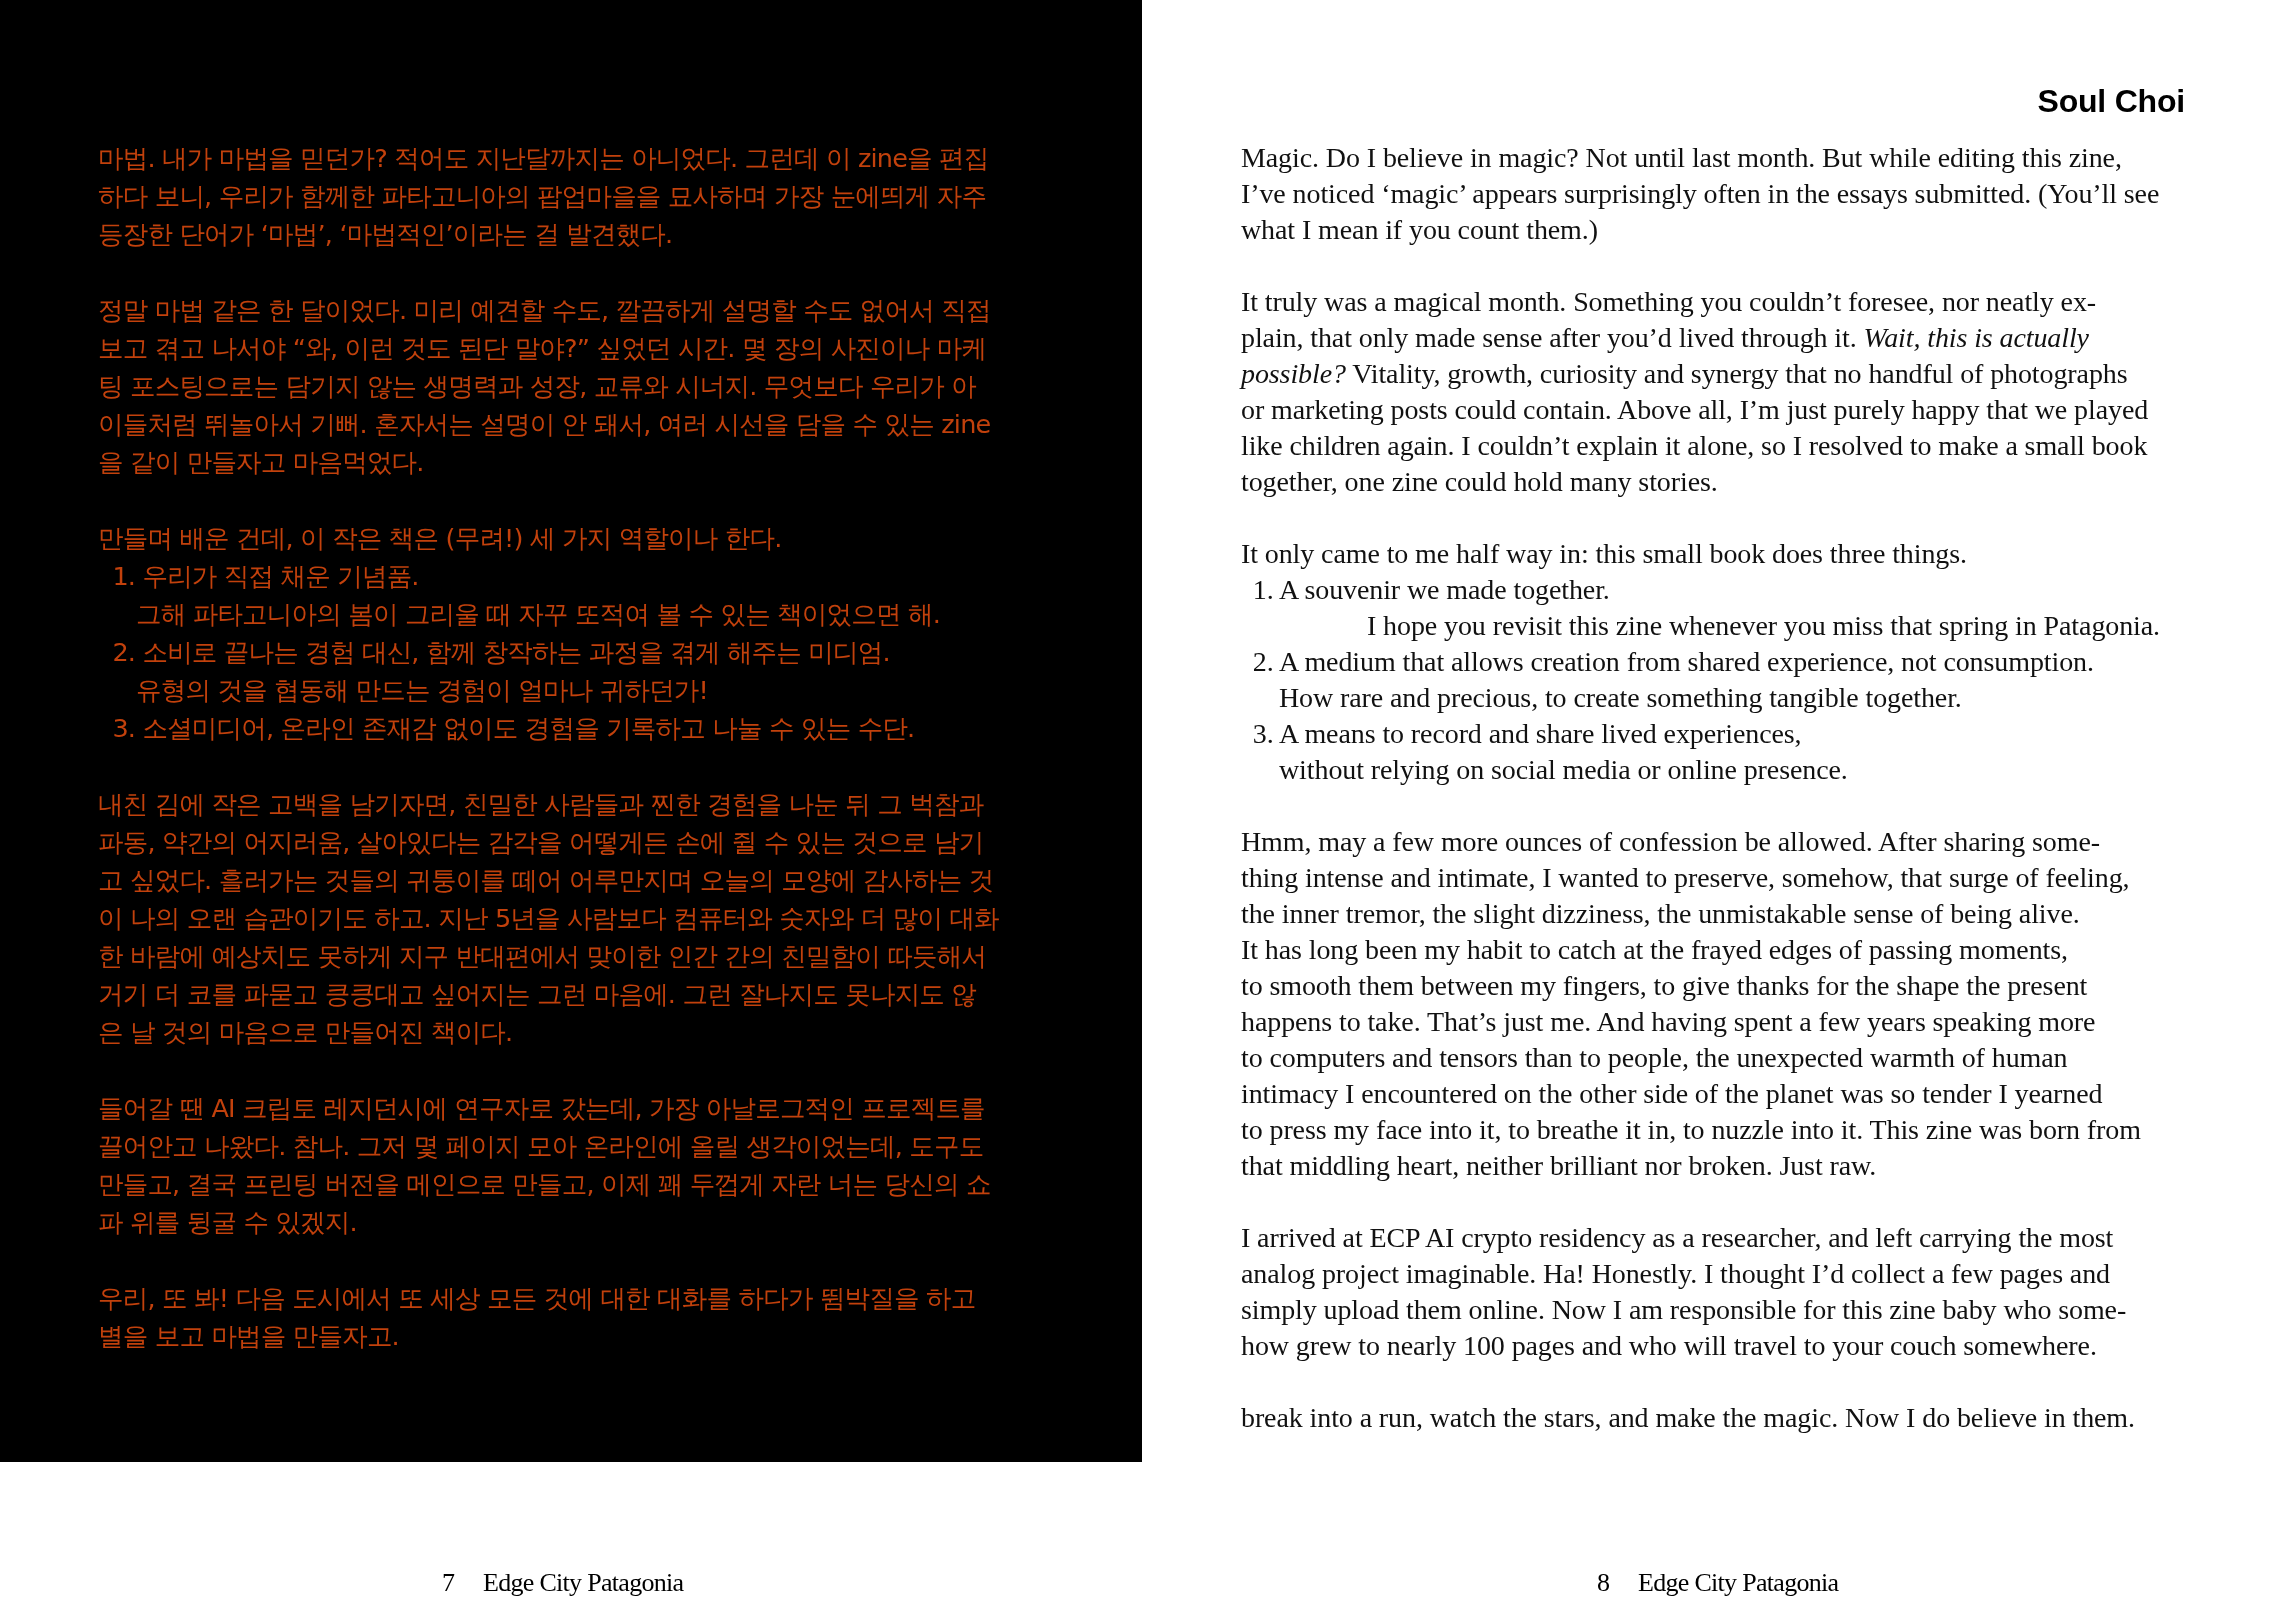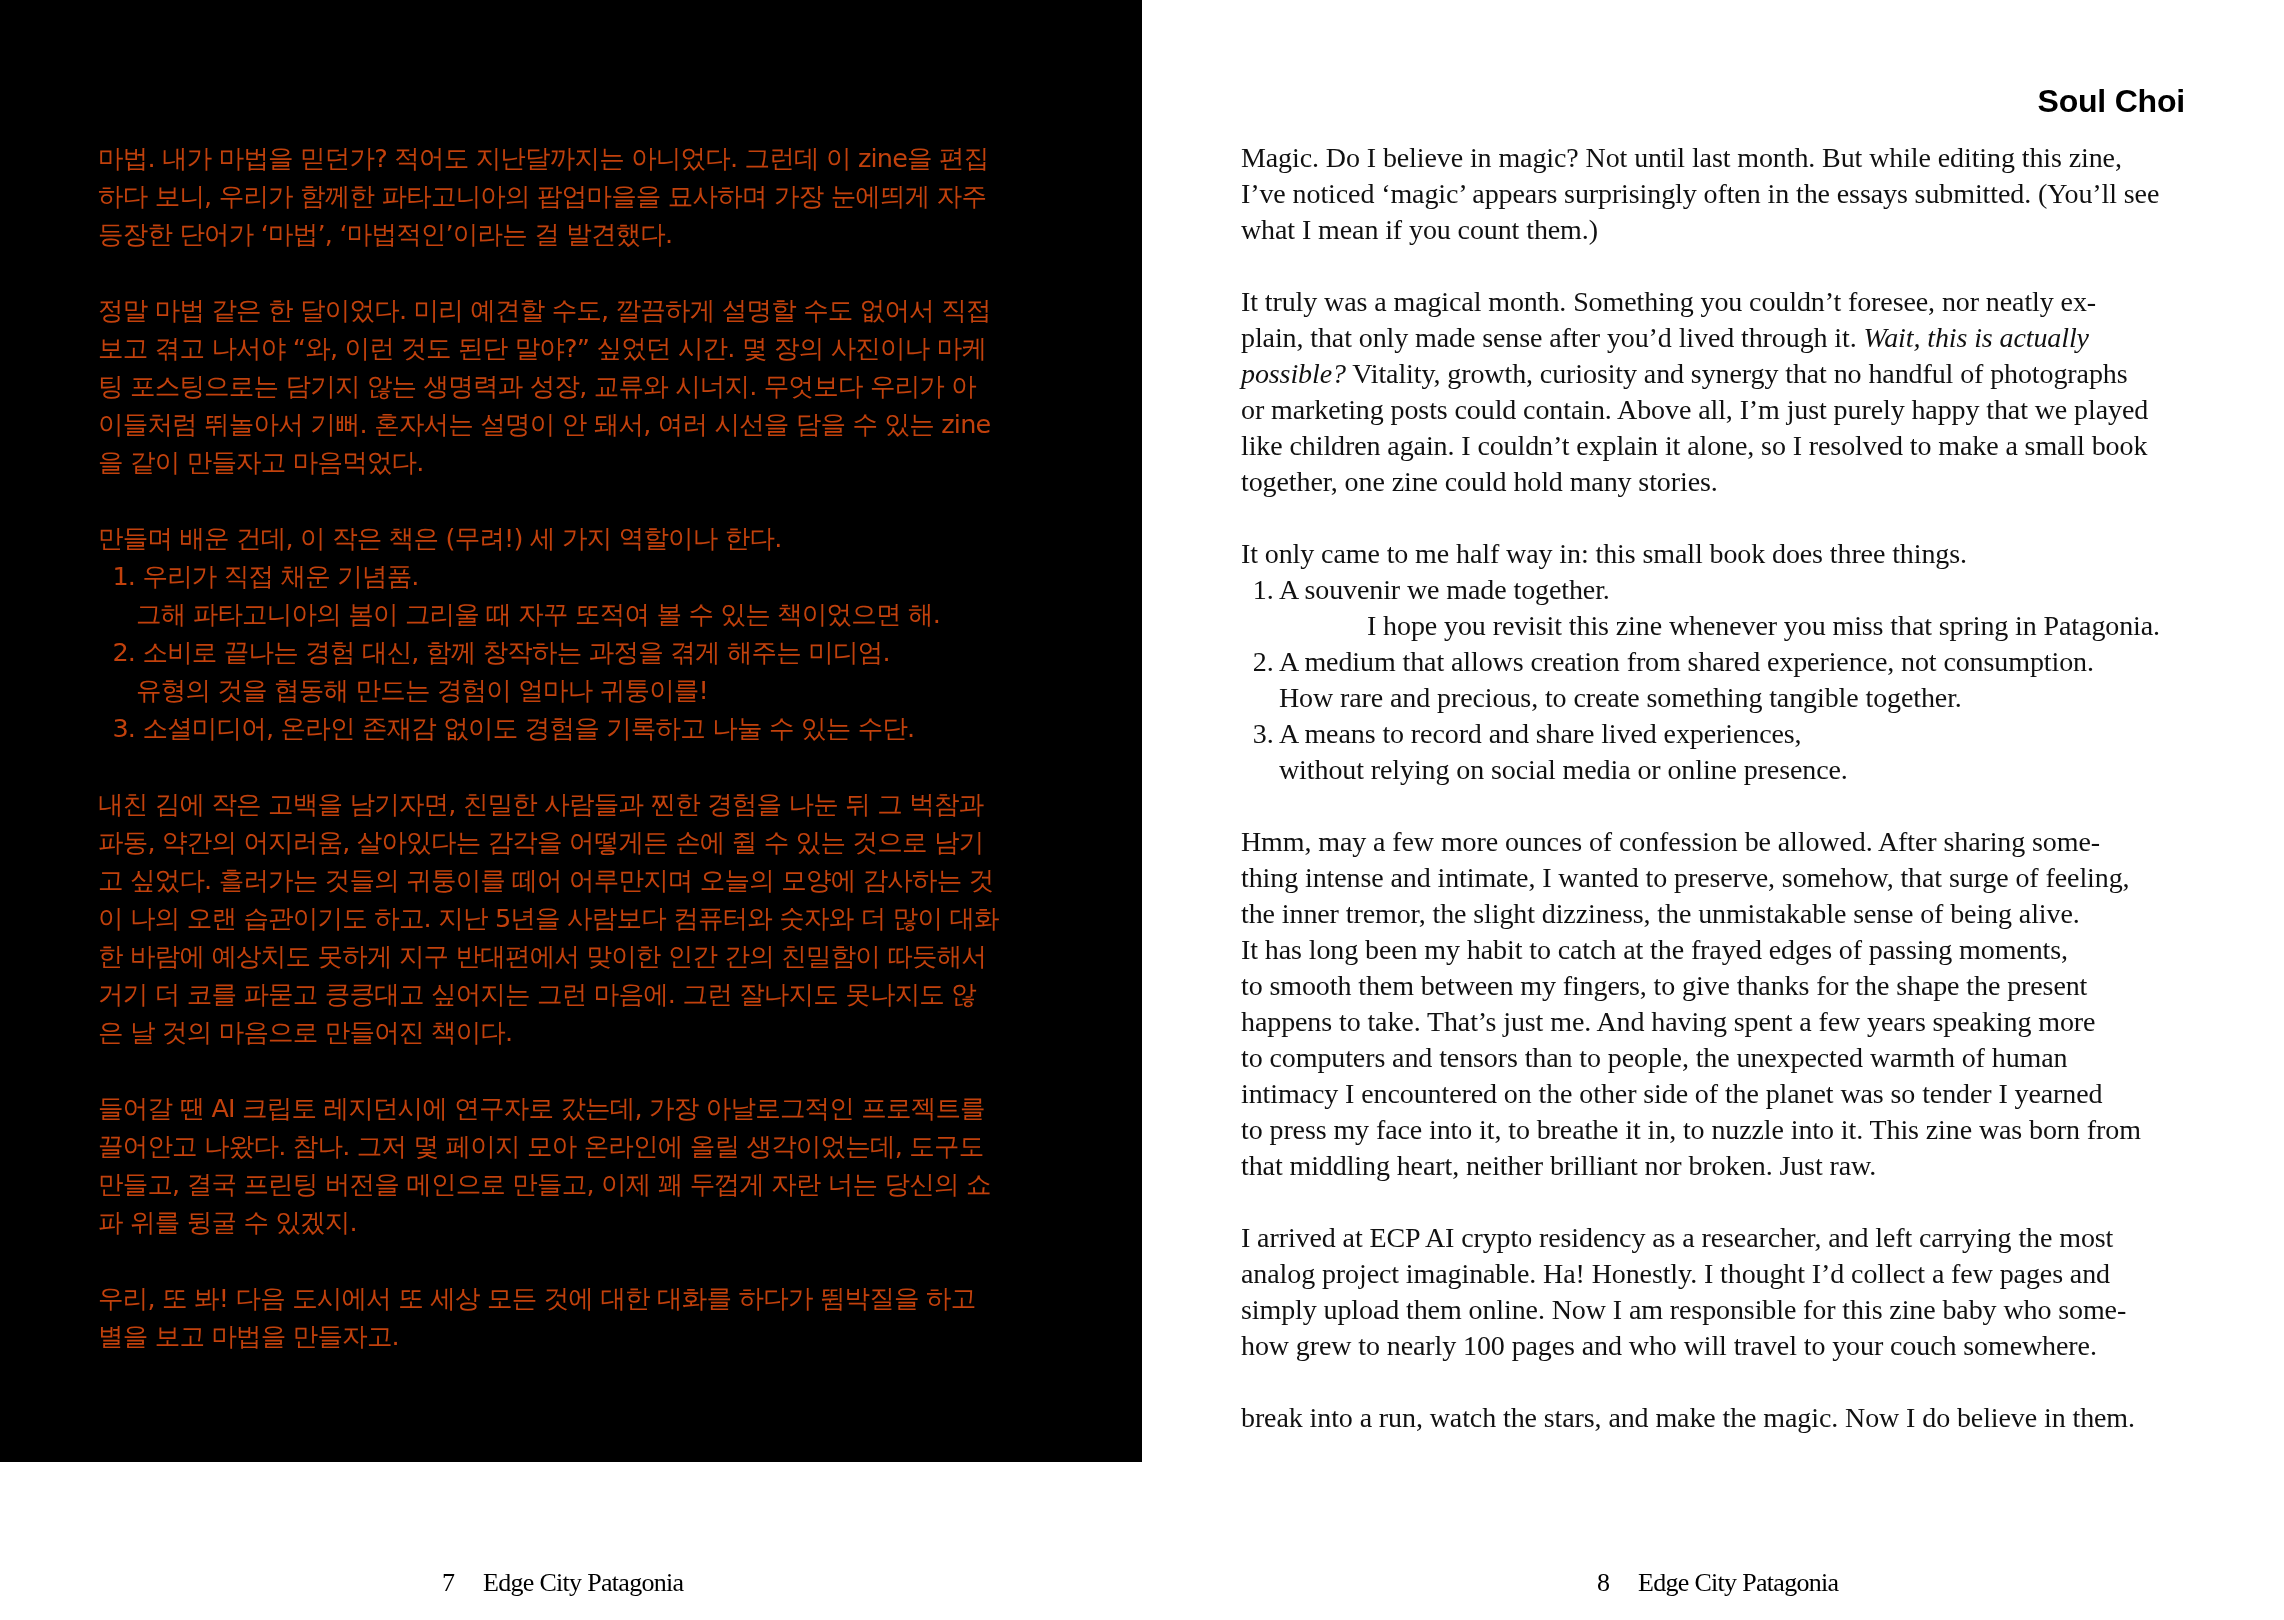--- a/index.html
+++ b/index.html
@@ -105,21 +105,21 @@
       <span class="line">팅 포스팅으로는 담기지 않는 생명력과 성장, 교류와 시너지. 무엇보다 우리가 아</span>
       <span class="line">이들처럼 뛰놀아서 기뻐. 혼자서는 설명이 안 돼서, 여러 시선을 담을 수 있는 zine</span>
       <span class="line">을 같이 만들자고 마음먹었다.</span>
     </div>
     <div class="gap-ko"></div>
     <div class="para">
       <span class="line">만들며 배운 건데, 이 작은 책은 (무려!) 세 가지 역할이나 한다.</span>
       <span class="line ko-li-num"><span>1.</span> <span>우리가 직접 채운 기념품.</span></span>
       <span class="line ko-li-cont">그해 파타고니아의 봄이 그리울 때 자꾸 또적여 볼 수 있는 책이었으면 해.</span>
       <span class="line ko-li-num"><span>2.</span> <span>소비로 끝나는 경험 대신, 함께 창작하는 과정을 겪게 해주는 미디엄.</span></span>
-      <span class="line ko-li-cont">유형의 것을 협동해 만드는 경험이 얼마나 귀퉁이를!</span>
+      <span class="line ko-li-cont">유형의 것을 협동해 만드는 경험이 얼마나 귀하던가!</span>
       <span class="line ko-li-num"><span>3.</span> <span>소셜미디어, 온라인 존재감 없이도 경험을 기록하고 나눌 수 있는 수단.</span></span>
     </div>
     <div class="gap-ko"></div>
     <div class="para">
       <span class="line">내친 김에 작은 고백을 남기자면, 친밀한 사람들과 찐한 경험을 나눈 뒤 그 벅참과</span>
       <span class="line">파동, 약간의 어지러움, 살아있다는 감각을 어떻게든 손에 쥘 수 있는 것으로 남기</span>
       <span class="line">고 싶었다. 흘러가는 것들의 귀퉁이를 떼어 어루만지며 오늘의 모양에 감사하는 것</span>
       <span class="line">이 나의 오랜 습관이기도 하고. 지난 5년을 사람보다 컴퓨터와 숫자와 더 많이 대화</span>
       <span class="line">한 바람에 예상치도 못하게 지구 반대편에서 맞이한 인간 간의 친밀함이 따듯해서</span>
       <span class="line">거기 더 코를 파묻고 킁킁대고 싶어지는 그런 마음에. 그런 잘나지도 못나지도 않</span>

